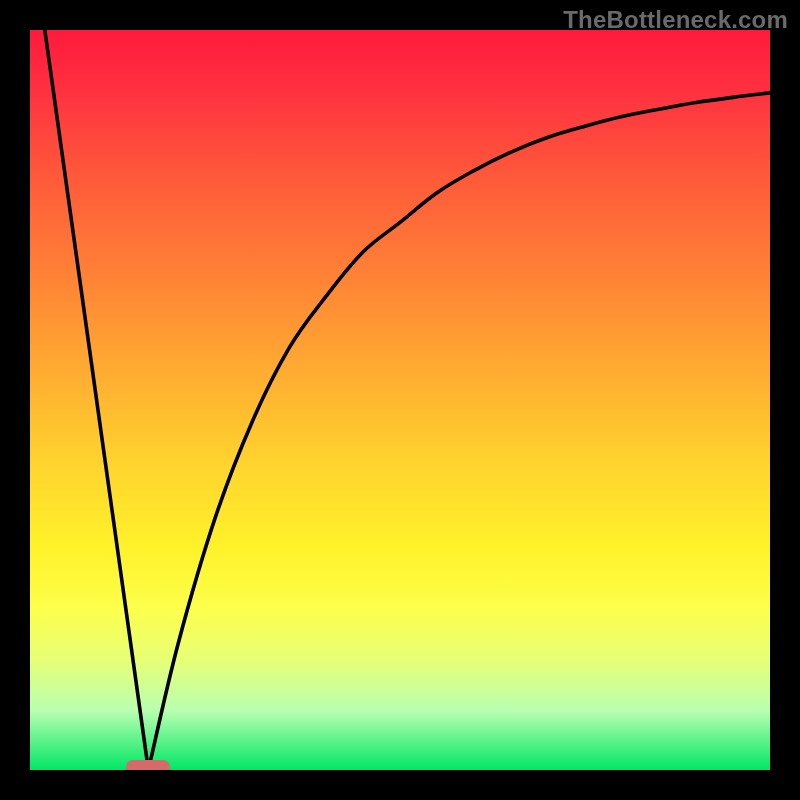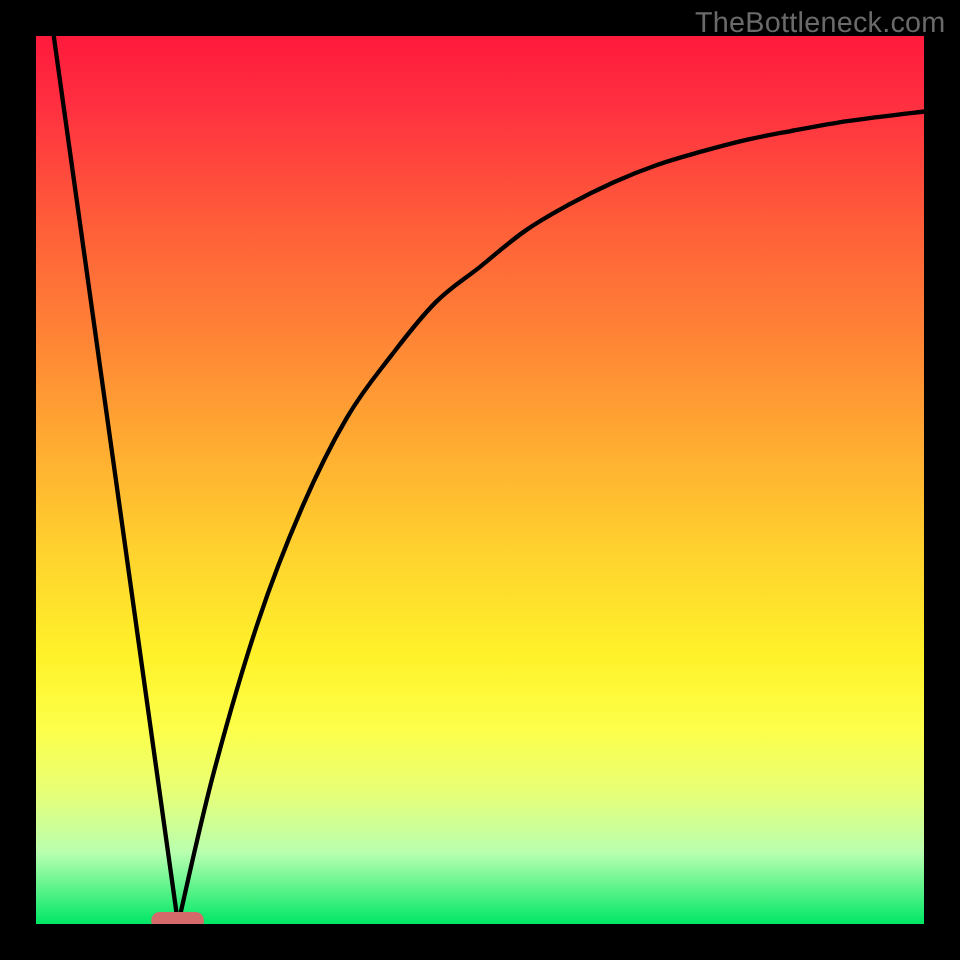--- a/index.html
+++ b/index.html
@@ -55,21 +55,21 @@
     height: 14px;
     background: #d46a6a;
     border-radius: 7px;
   }
   .watermark {
     position: absolute;
     top: 6px;
     right: 12px;
     color: #6a6a6a;
     font-size: 24px;
-    font-weight: 400;
+    font-weight: 700;
     letter-spacing: 0.2px;
   }
 </style>
 </head>
 <body>
 
 <div class="frame">
   <div class="plot">
     <div class="gradient"></div>
     <svg class="curve-svg" viewBox="0 0 740 740" preserveAspectRatio="none">

